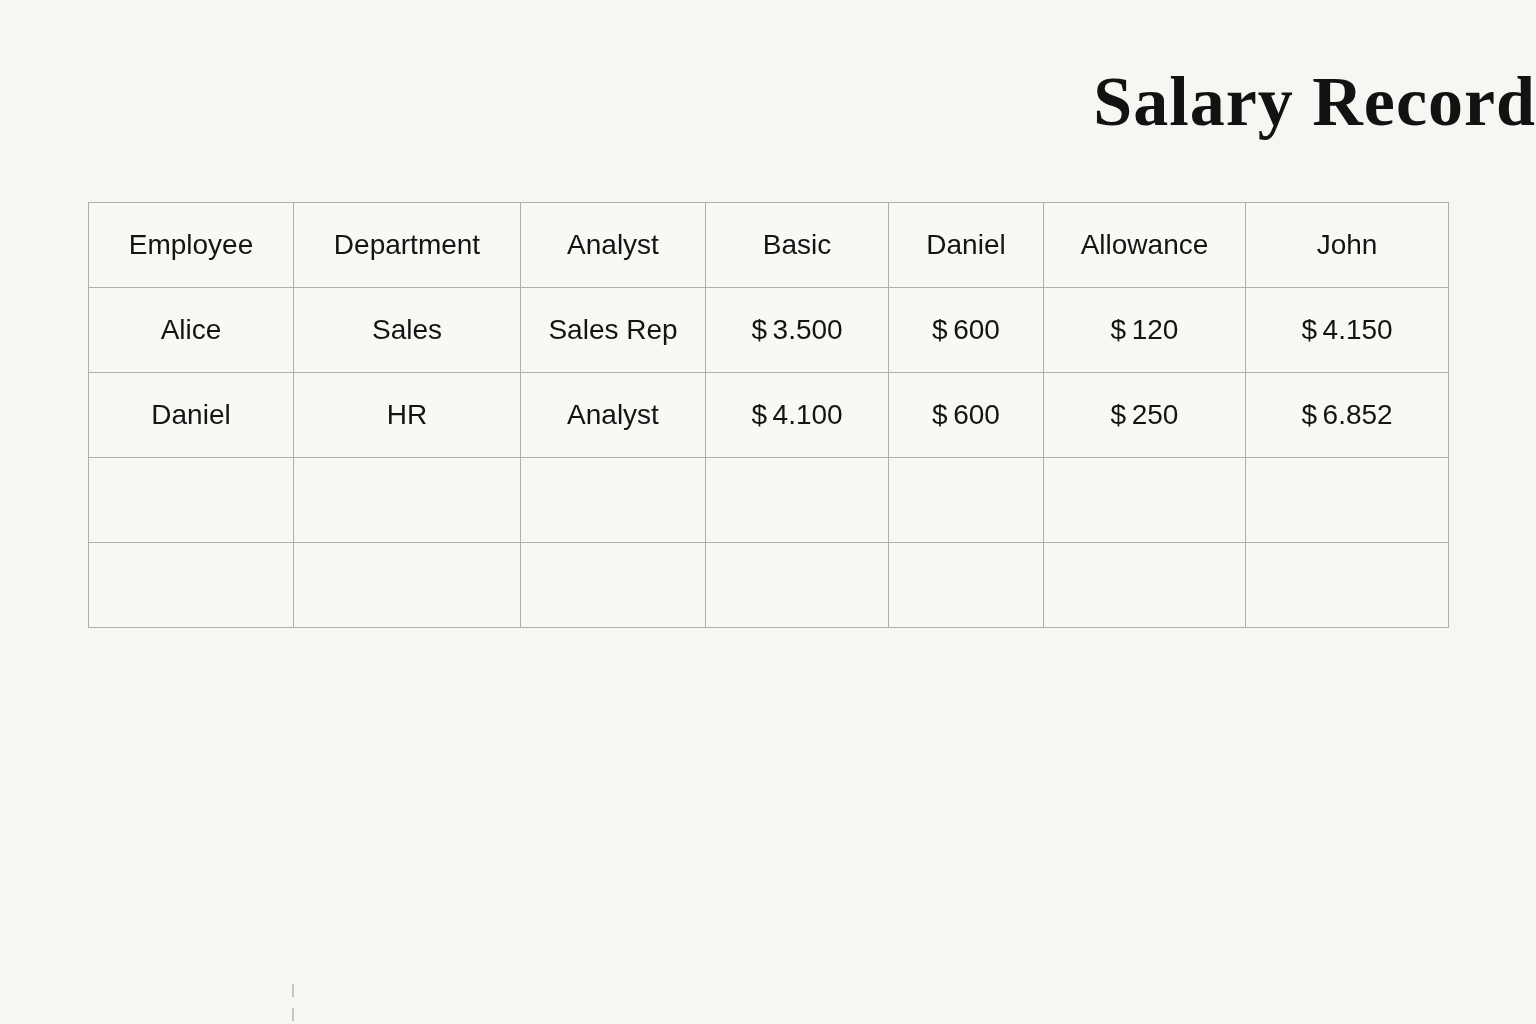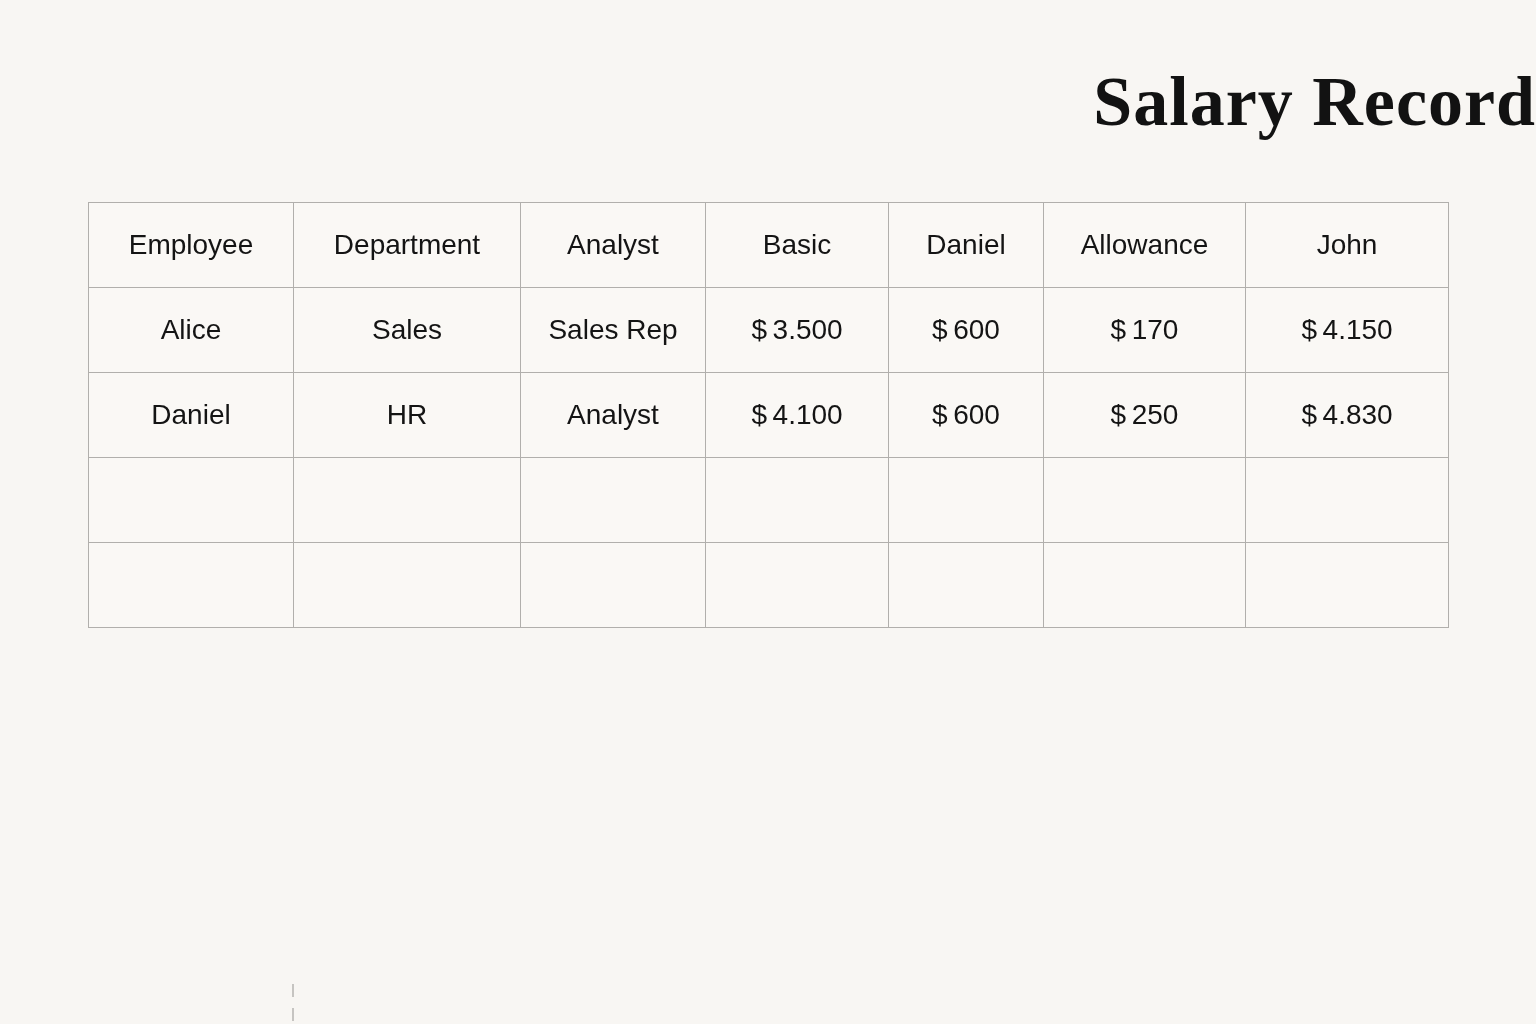--- a/index.html
+++ b/index.html
@@ -94,31 +94,31 @@
         <th>John</th>
       </tr>
     </thead>
   <tbody>
       <tr>
         <td>Alice</td>
         <td>Sales</td>
         <td>Sales Rep</td>
         <td>$ 3.500</td>
         <td>$ 600</td>
-        <td>$ 170</td>
+        <td>$ 120</td>
         <td>$ 4.150</td>
       </tr>
       <tr>
         <td>Daniel</td>
         <td>HR</td>
         <td>Analyst</td>
         <td>$ 4.100</td>
         <td>$ 600</td>
         <td>$ 250</td>
-        <td>$ 4.830</td>
+        <td>$ 6.852</td>
       </tr>
       <tr>
         <td></td>
         <td></td>
         <td></td>
         <td></td>
         <td></td>
         <td></td>
         <td></td>
       </tr>

